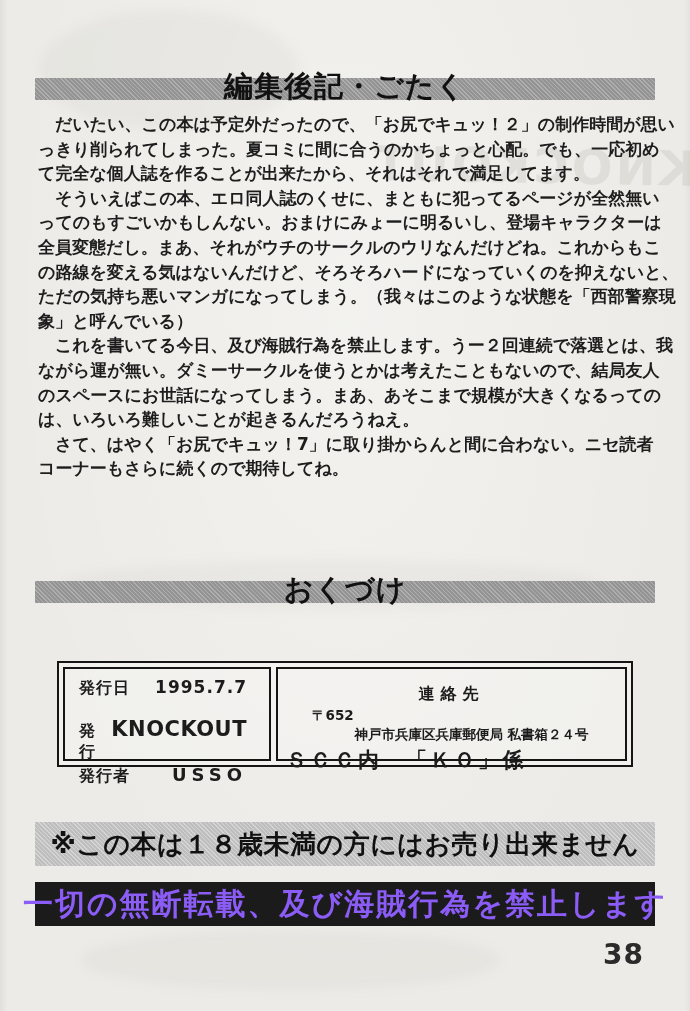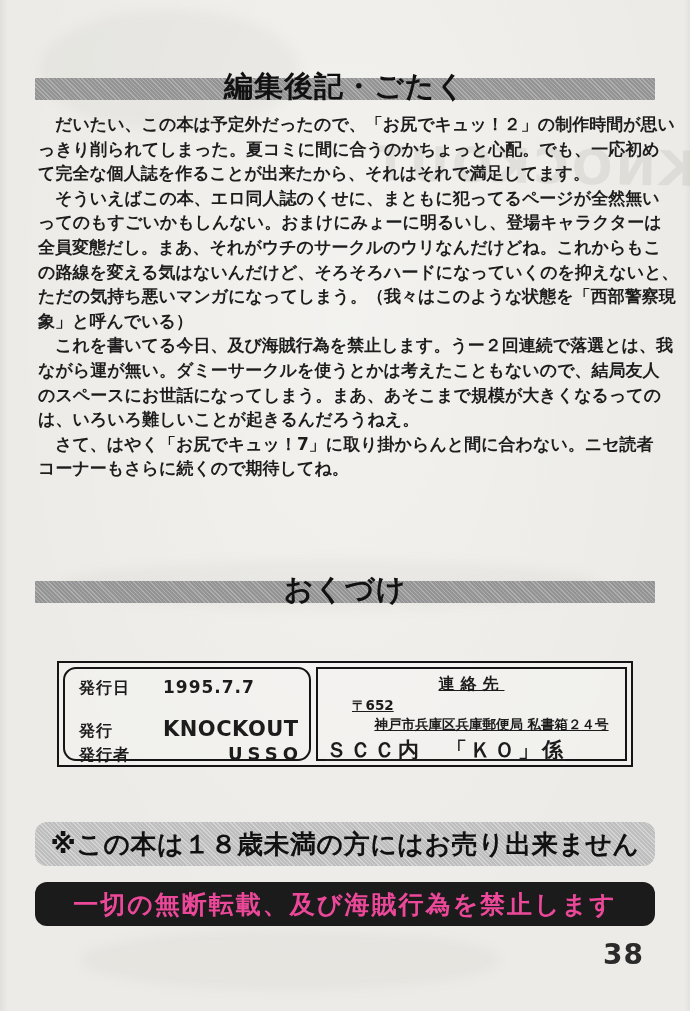--- a/index.html
+++ b/index.html
@@ -52,43 +52,43 @@
   .afterword-text p{margin:0;white-space:pre;}
   
   .colophon-table{
     position:absolute;left:57px;top:661px;width:576px;height:106px;
     box-sizing:border-box;border:2px solid #151515;
     padding:4px;display:flex;gap:5px;background:rgba(255,255,255,0.25);
   }
   .colophon-cell{
     box-sizing:border-box;border:2px solid #151515;height:100%;
   }
-  .cell-left{width:248px;padding:8px 6px 6px 14px;border-radius:13px;}
-  .cell-right{flex:1;padding:5px 8px 4px 8px;text-decoration:underline;}
+  .cell-left{width:208px;padding:8px 22px 6px 14px;}
+  .cell-right{flex:1;padding:15px 8px 4px 8px;}
   .pub-row{display:flex;align-items:baseline;}
   .pub-row .lbl{width:84px;font-size:16px;font-weight:800;letter-spacing:1px;}
   .row-date{margin-bottom:18px;}
   .row-date .val{font-size:17px;font-weight:700;letter-spacing:1px;}
   .row-pub .val{font-size:21px;font-weight:900;letter-spacing:0.5px;}
   .row-author{margin-top:1px;justify-content:space-between;}
   .row-author .val{font-size:18px;font-weight:800;letter-spacing:5px;}
   .contact-title{text-align:center;font-size:16px;font-weight:800;letter-spacing:6px;}
   .contact-postal{margin:2px 0 0 26px;font-size:13.5px;font-weight:800;}
   .contact-address{margin:1px 0 0 40px;font-size:13.5px;font-weight:800;text-align:center;}
   .contact-recipient{margin-top:2px;text-align:left;font-size:21px;font-weight:800;letter-spacing:3px;}
   
   .notice{position:absolute;left:35px;width:620px;height:44px;
-    display:flex;align-items:center;justify-content:center;box-sizing:border-box;border-radius:12px;}
+    display:flex;align-items:center;justify-content:center;box-sizing:border-box;}
   .notice-age{
     top:822px;background:#c6c6c6;
     background-image:repeating-linear-gradient(45deg, rgba(255,255,255,0.25) 0 1px, rgba(0,0,0,0.04) 1px 3px);
   }
   .notice-age .txt{font-size:26px;font-weight:900;letter-spacing:0.5px;color:#111;white-space:nowrap;}
   .notice-copyright{top:882px;background:#1b1b1b;}
-  .notice-copyright .txt{font-size:25px;font-weight:900;letter-spacing:2px;color:#ec4899;white-space:nowrap;}
+  .notice-copyright .txt{font-size:30px;font-weight:900;letter-spacing:2px;color:#8b5cf6;white-space:nowrap;}
   
   .page-number{
     position:absolute;right:46px;top:938px;
     font-size:28px;font-weight:800;color:#2b2b2b;letter-spacing:1px;
   }
 </style>
 </head>
 <body>
 
 <div class="page">

